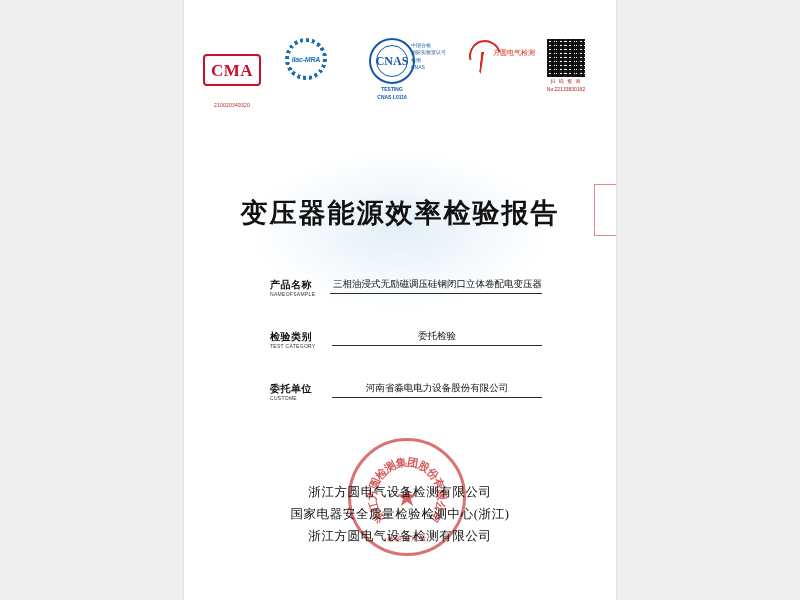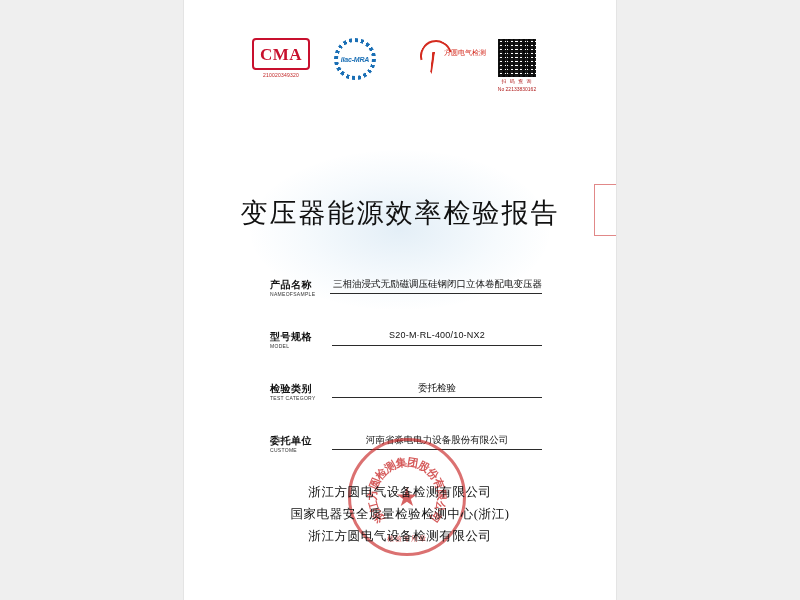--- a/index.html
+++ b/index.html
@@ -62,21 +62,21 @@
 
   
   .cma-box {
     width: 58px;
     height: 32px;
     border: 2px solid #c8102e;
     border-radius: 4px;
     display: flex;
     align-items: center;
     justify-content: center;
-    margin: 0 auto;
+    margin: 16px auto;
     box-sizing: border-box;
   }
   .cma-text {
     font-family: "Liberation Serif", serif;
     font-weight: bold;
     font-size: 17px;
     color: #c8102e;
     letter-spacing: 0.5px;
     line-height: 1;
   }
@@ -215,21 +215,21 @@
   }
 
   
   .doc-title {
     position: absolute;
     top: 195px;
     left: 0;
     width: 432px;
     text-align: center;
     font-family: "Liberation Serif", serif;
-    font-weight: normal;
+    font-weight: bold;
     font-size: 27px;
     letter-spacing: 2px;
     color: #111;
   }
 
   
   .fields {
     position: absolute;
     top: 278px;
     left: 86px;
@@ -371,20 +371,33 @@
     </div>
 
     <div class="logo-block">
       <div class="ilac-circle">
         <div class="ilac-inner">
           <span class="ilac-label">ilac-MRA</span>
         </div>
       </div>
     </div>
 
+    <div class="logo-block cnas-block">
+      <div class="cnas-circle">
+        <span class="cnas-text">CNAS</span>
+      </div>
+      <div class="cnas-foot">TESTING</div>
+      <div class="cnas-foot">CNAS L0116</div>
+      <div class="cnas-side">
+        <div>中国合格</div>
+        <div>国际实验室认可</div>
+        <div>检测</div>
+        <div>CNAS</div>
+      </div>
+    </div>
 
     <div class="logo-block fy-block">
       <div class="fy-mark">
         <span class="fy-text">方圆电气检测</span>
       </div>
     </div>
 
     <div class="logo-block qr-block">
       <div class="qr"></div>
       <div class="qr-hint">扫 码 查 询</div>
@@ -397,25 +410,20 @@
   <div class="edge-stamp">浙江方圆检测集团股份有限公司</div>
 
   <div class="fields">
 
     <div class="field-row">
       <div class="field-label">产品名称</div>
       <div class="field-sub">NAMEOFSAMPLE</div>
       <div class="field-value wide">三相油浸式无励磁调压硅钢闭口立体卷配电变压器</div>
     </div>
 
-    <div class="field-row">
-      <div class="field-label">型号规格</div>
-      <div class="field-sub">MODEL</div>
-      <div class="field-value model">S20-M·RL-400/10-NX2</div>
-    </div>
 
     <div class="field-row">
       <div class="field-label">检验类别</div>
       <div class="field-sub">TEST CATEGORY</div>
       <div class="field-value left-ish">委托检验</div>
     </div>
 
     <div class="field-row">
       <div class="field-label">委托单位</div>
       <div class="field-sub">CUSTOME</div>

